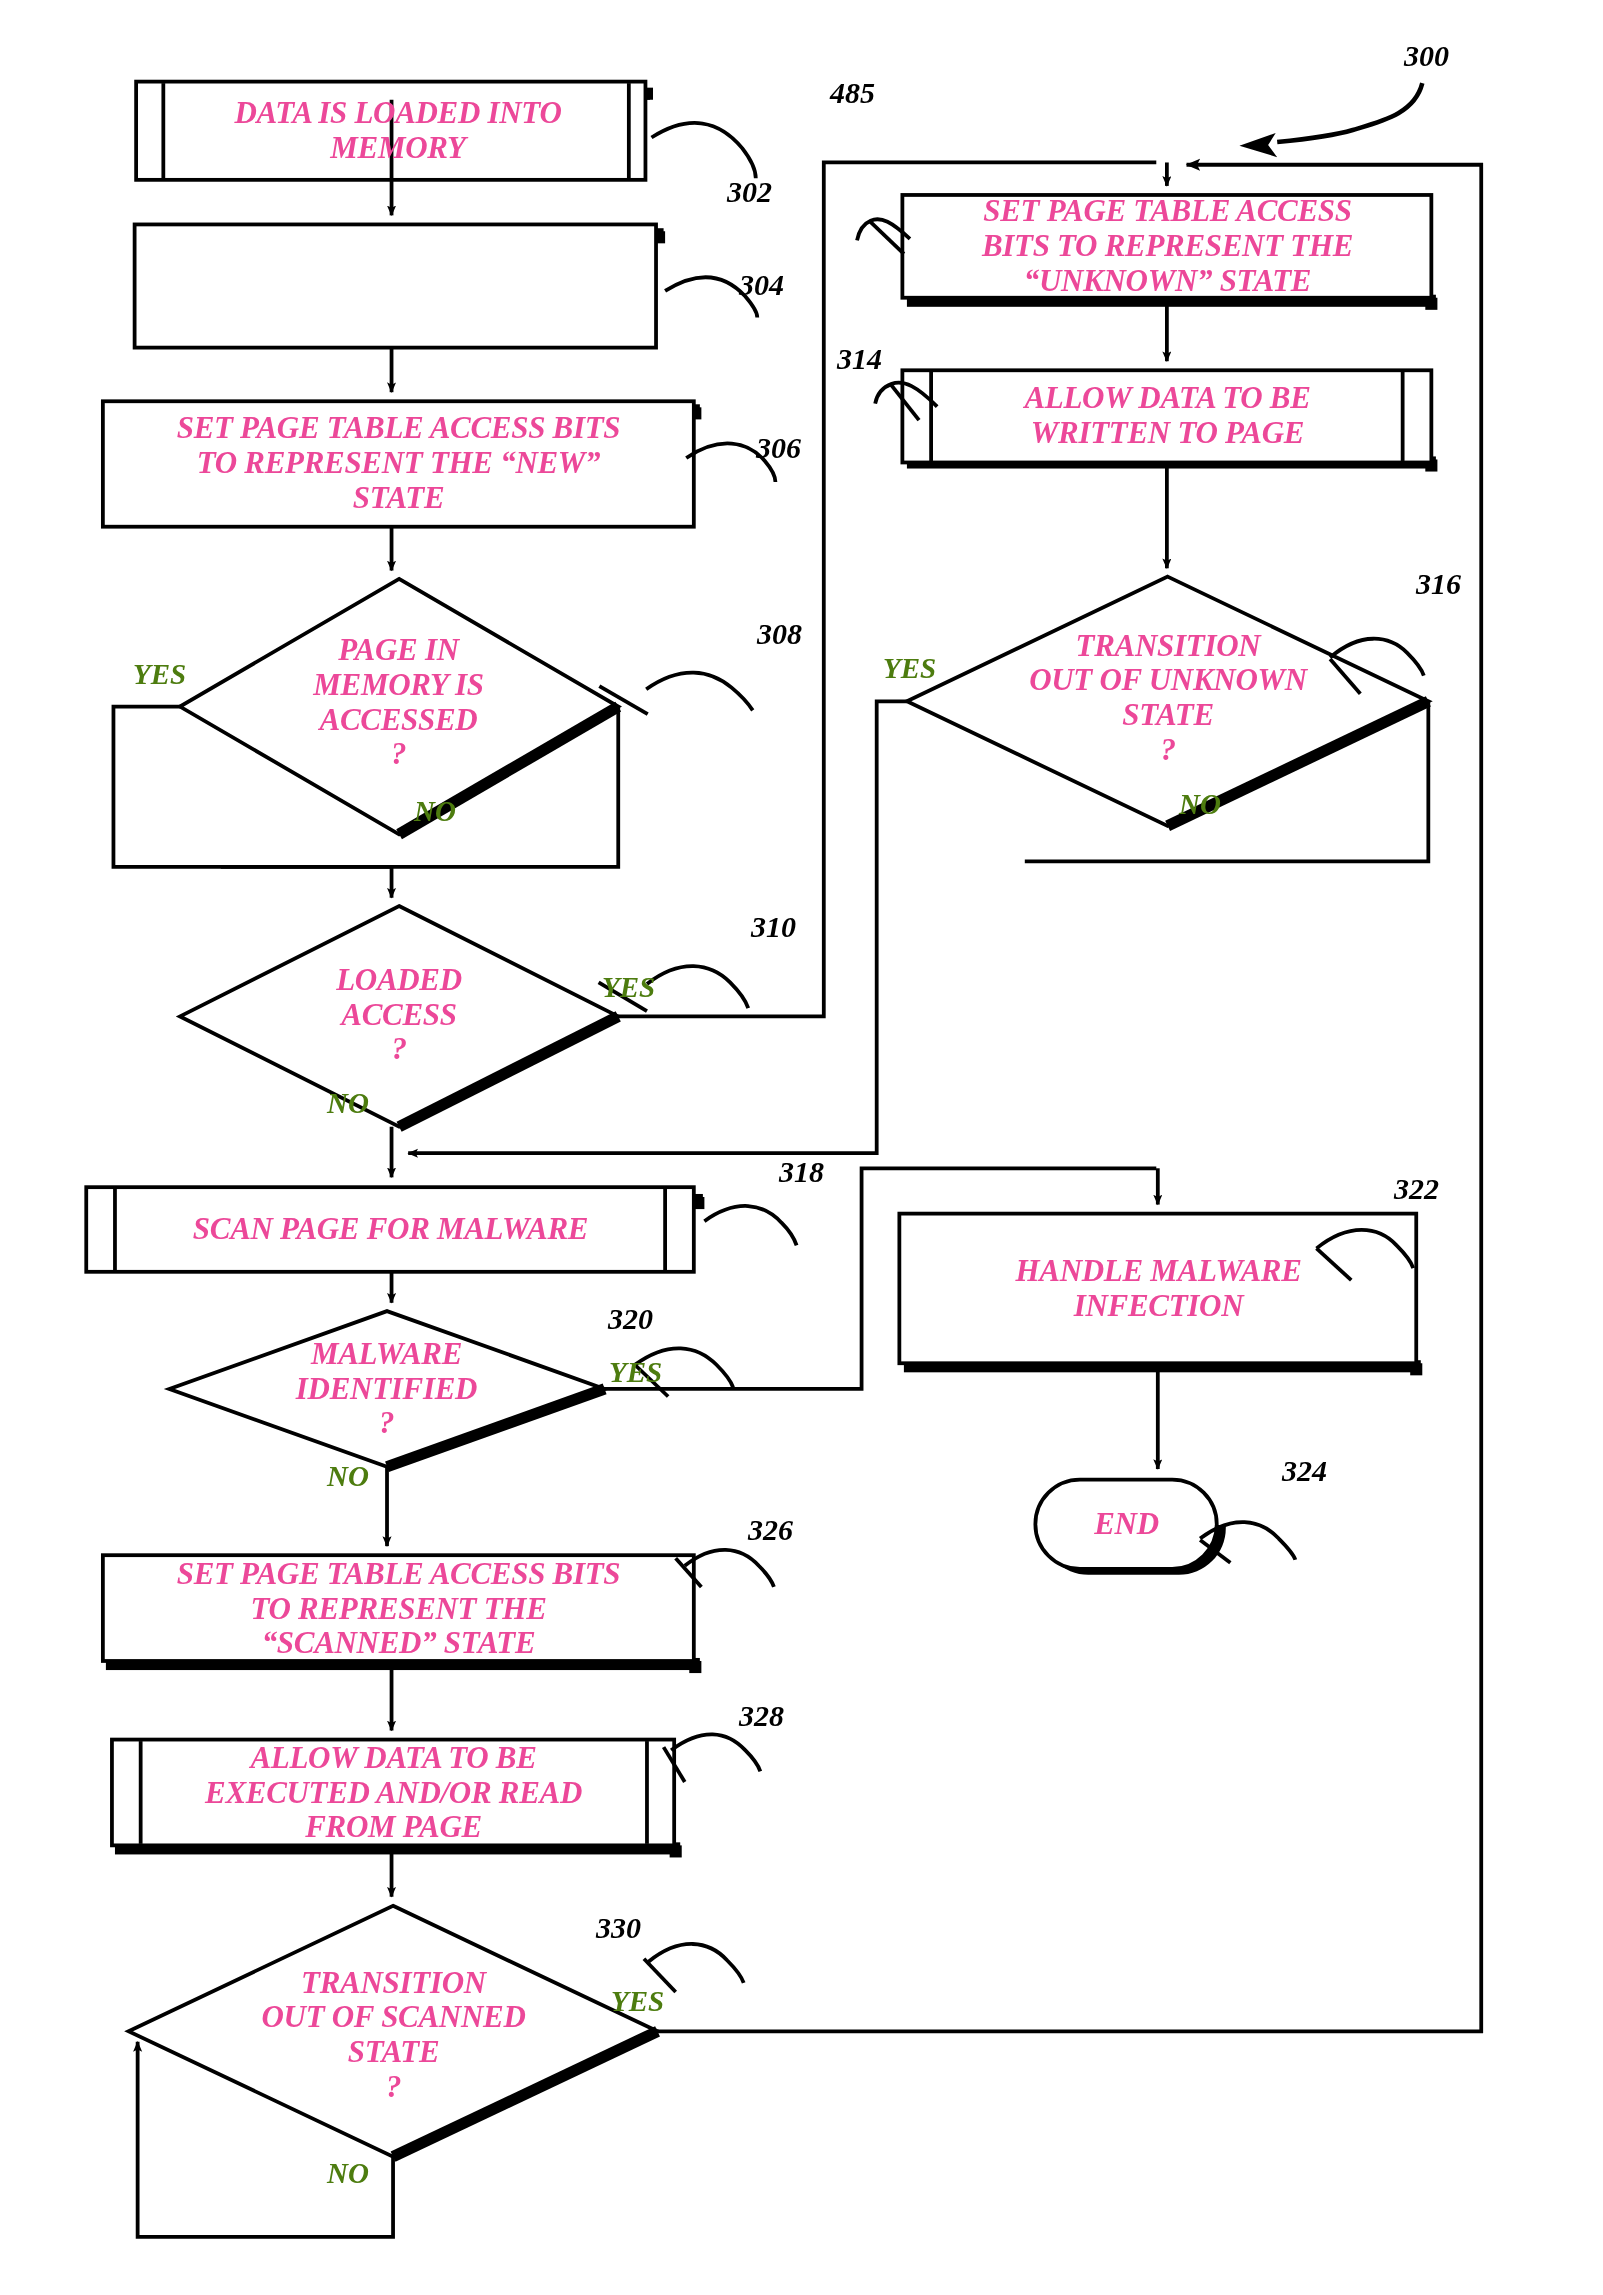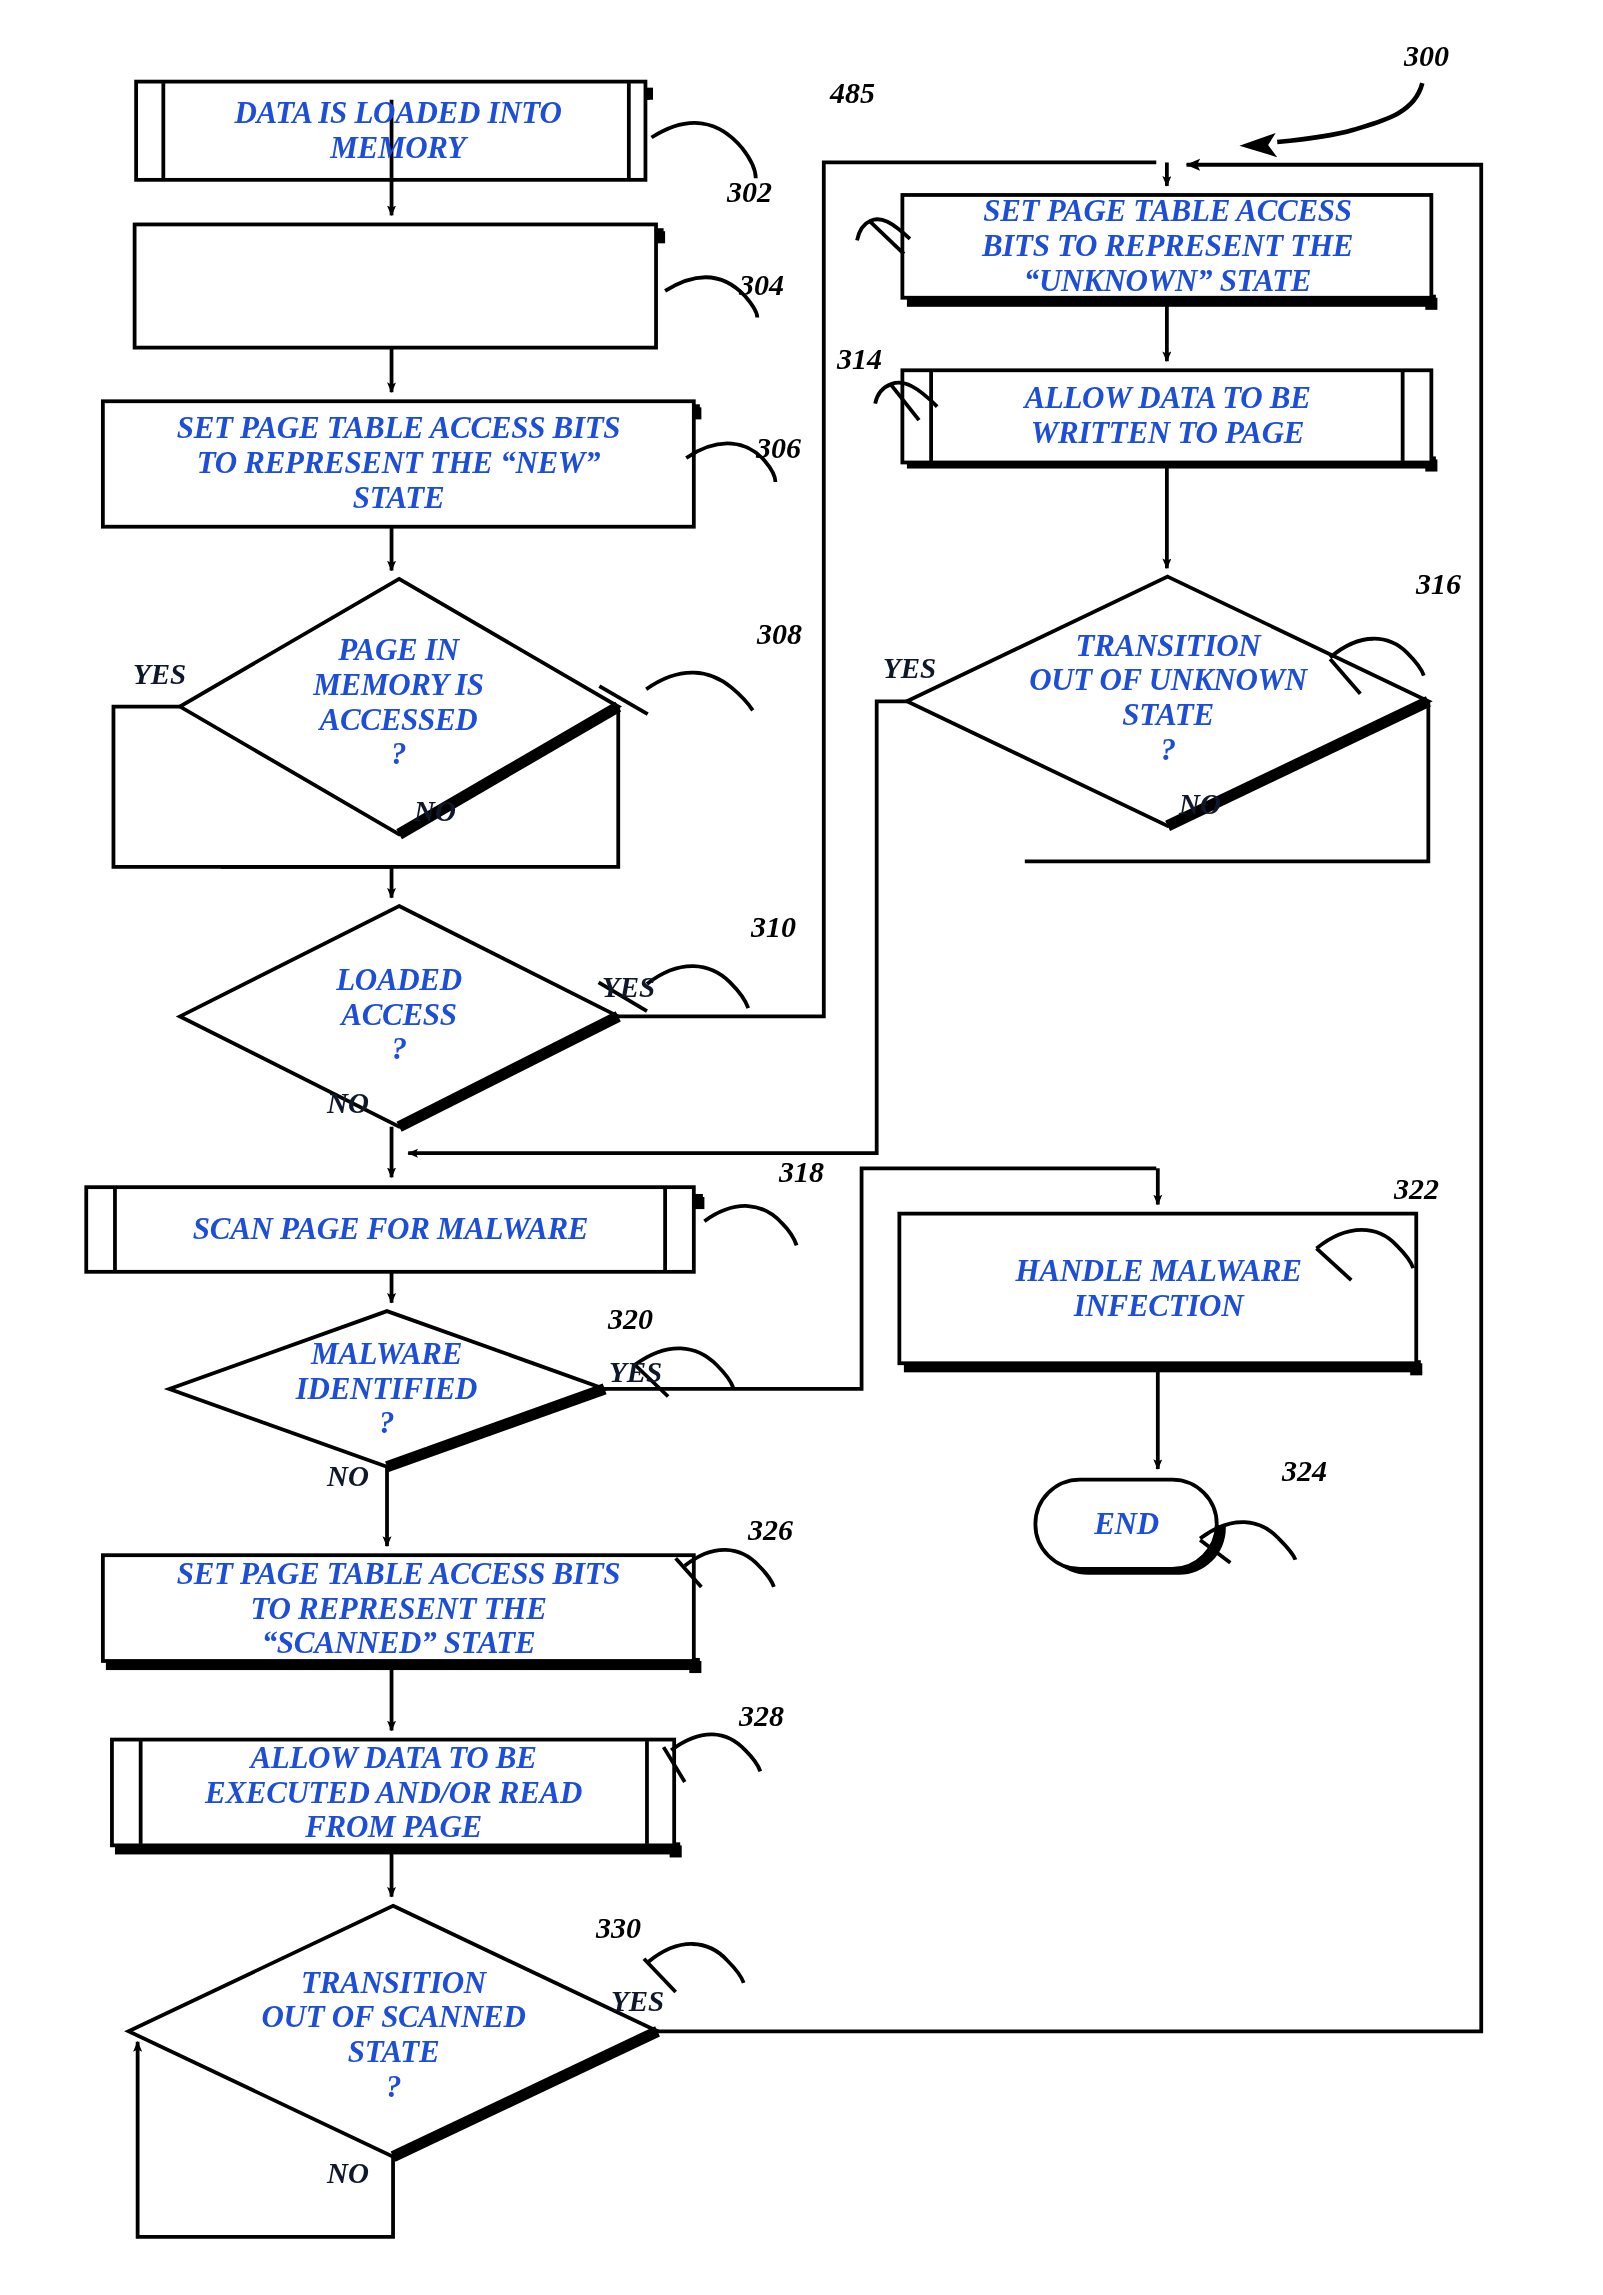--- a/index.html
+++ b/index.html
@@ -6,39 +6,39 @@
   body{width:1603px;height:2295px;position:relative;overflow:hidden;
        font-family:"Liberation Serif","DejaVu Serif",serif;}
   #stage{position:absolute;left:0;top:0;width:1603px;height:2295px;}
   svg{position:absolute;left:0;top:0;width:1603px;height:2295px;}
   .boxtext{
     position:absolute;
     display:flex;align-items:center;justify-content:center;
     text-align:center;
     font-style:italic;font-weight:bold;
     font-family:"Liberation Serif","DejaVu Serif",serif;
-    color:#1d4ed8;
+    color:#ec4899;
     line-height:1.12;
     letter-spacing:-0.3px;
     white-space:pre-line;
     pointer-events:none;
   }
   .reftext{
     position:absolute;
     font-style:italic;font-weight:bold;
     font-family:"Liberation Serif","DejaVu Serif",serif;
     color:#000;
     font-size:30px;
     letter-spacing:0px;
   }
   .brlabel{
     position:absolute;
     font-style:italic;font-weight:bold;
     font-family:"Liberation Serif","DejaVu Serif",serif;
-    color:#0f172a;
+    color:#4d7c0f;
     font-size:29px;
   }
 </style>
 </head>
 <body>
 
 <div id="stage">
 
 <svg viewBox="0 0 2121 3037" xmlns="http://www.w3.org/2000/svg">
   <defs>

